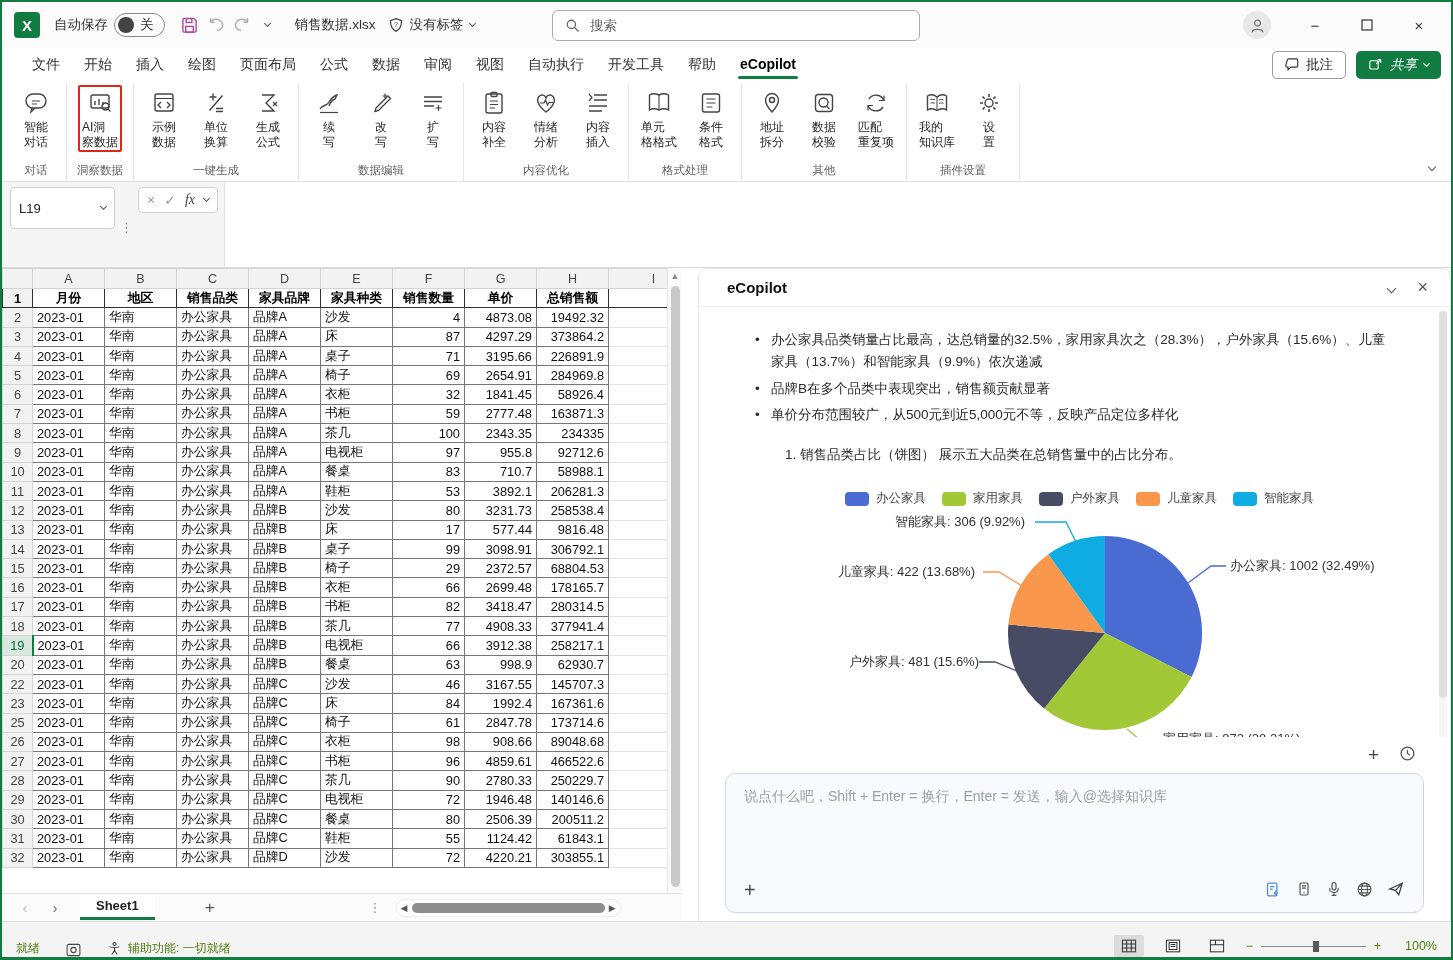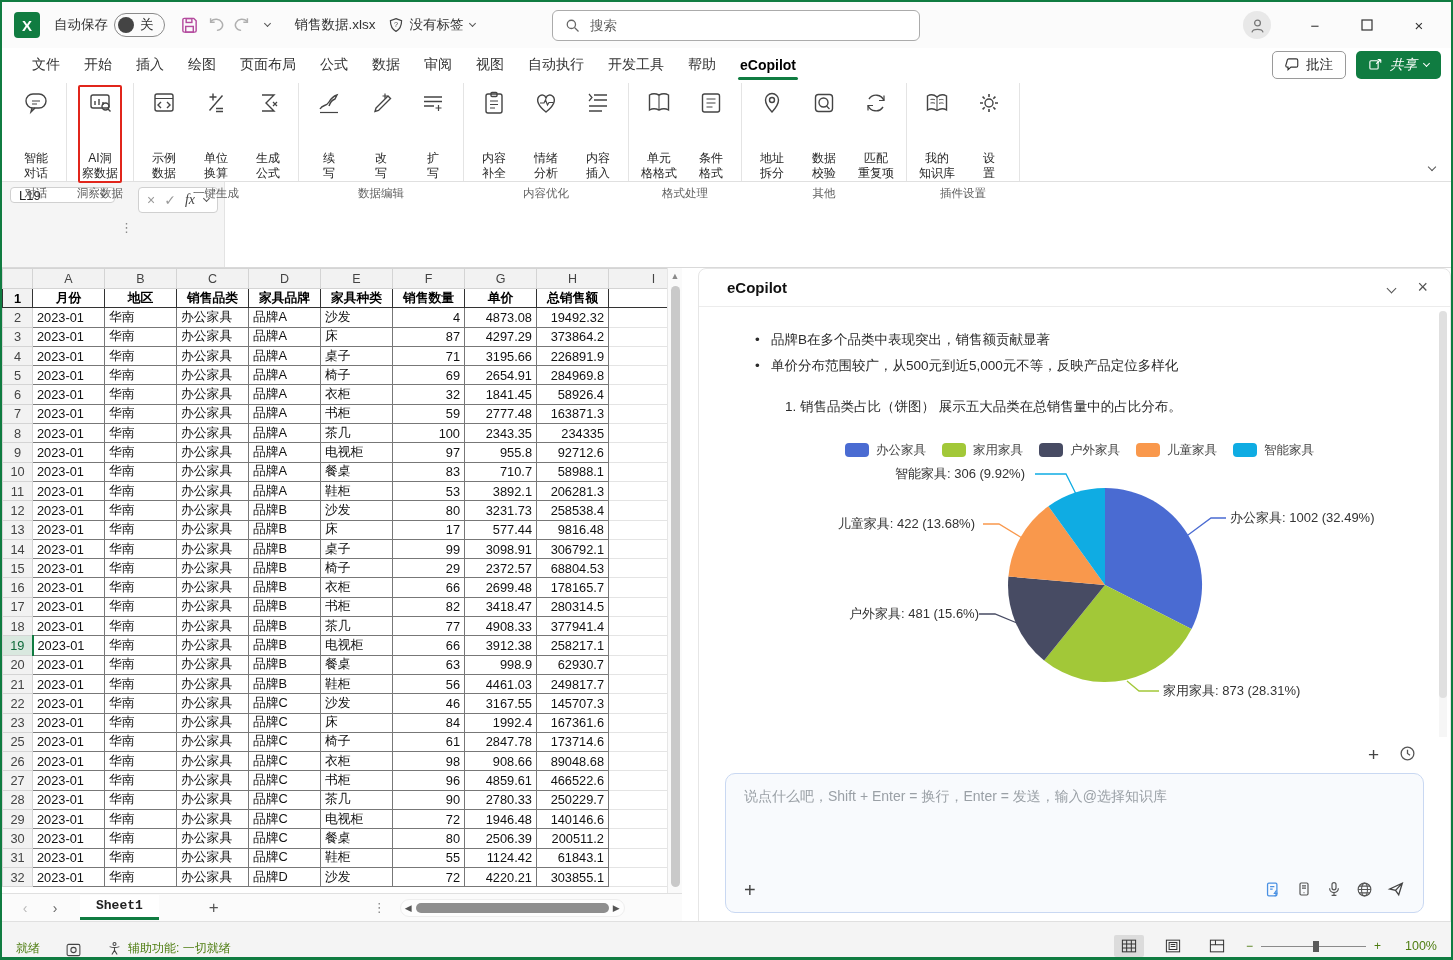--- a/index.html
+++ b/index.html
@@ -31,29 +31,29 @@
   .btn-comment { display:flex; align-items:center; gap:6px; border:1px solid #9a9a9a; border-radius:5px; padding:4px 12px; background:#fff; font-size:13.5px; }
   .btn-share { display:flex; align-items:center; gap:7px; border-radius:5px; padding:5px 12px; background:#107C41; color:#fff; font-size:13.5px;font-style:italic; }
   .btn-share .chev { border-color:#fff; }
 
   
   .ribbon { height:101px; border-bottom:1px solid #E0E0E0; display:flex; align-items:stretch; padding:2px 0 0 4px; position:relative; flex:0 0 auto; background:#fff; }
   .rgroup { display:flex; flex-direction:column; border-right:1px solid #E4E4E4; padding:2px 8px 1px; }
   .rgroup-btns { display:flex; gap:8px; flex:1; align-items:flex-start; justify-content:center; }
   .rbtn { display:flex; flex-direction:column; align-items:center; padding:4px 3px 2px; border-radius:3px; min-width:44px; }
   .rbtn .ric { width:28px; height:28px; display:flex; align-items:center; justify-content:center; margin-bottom:3px; }
-  .rbtn .rlabel { font-size:12px; color:#262626; text-align:center; line-height:1.25; white-space:pre-line;margin-top:31px; }
+  .rbtn .rlabel { font-size:12px; color:#262626; text-align:left; line-height:1.25; white-space:pre-line; }
   .rbtn.hl { border:2px solid #E1251B; border-radius:2px; padding:2px 1px 0; }
   .rgroup-label { text-align:center; font-size:11.5px; color:#5f5f5f; padding:3px 2px 2px; white-space:nowrap; }
   .ribbon-collapse { position:absolute; right:16px; bottom:8px; }
 
   
   .formularegion { height:86px; display:flex; border-bottom:1px solid #D9D9D9; flex:0 0 auto; }
   .fb-left { width:222px; background:#F5F5F5; padding:5px 6px 0 8px; display:flex; align-items:flex-start; gap:5px; }
-  .namebox { width:106px; height:16px; background:#fff; border:1px solid #D0D0D0; border-radius:4px; display:flex; align-items:center; padding:0 8px; font-size:13px; color:#222; }
+  .namebox { width:106px; height:42px; background:#fff; border:1px solid #D0D0D0; border-radius:4px; display:flex; align-items:center; padding:0 8px; font-size:13px; color:#222; }
   .namebox .chev { margin-left:auto; }
   .fb-dots { color:#8a8a8a; align-self:center; margin-top:-48px; font-size:13px; }
   .fxbox { height:26px; background:#fff; border:1px solid #D0D0D0; border-radius:4px; display:flex; align-items:center; gap:9px; padding:0 8px; color:#9a9a9a; font-size:14px; }
   .fx-label { font-style:italic; font-family:"Liberation Serif","DejaVu Serif",serif; color:#444; font-size:14px; }
   .fb-input { flex:1; background:#fff; border-left:1px solid #E3E3E3; }
 
   
   .mainarea { flex:1; display:flex; overflow:hidden; }
   .sheetcol { width:680px; display:flex; flex-direction:column; }
   .gridwrap { height:637px; position:relative; overflow:hidden; }
@@ -68,21 +68,21 @@
   .dcell.num { text-align:right; }
   .ecell { border:1px solid #E4E4E4; }
   .vscroll { position:absolute; top:0; right:0; width:15px; height:637px; background:#FAFAFA; border-left:1px solid #E6E6E6; display:flex; flex-direction:column; align-items:center; }
   .vscroll .arr { height:16px; color:#8a8a8a; font-size:9px; display:flex; align-items:center; }
   .vscroll .thumb { width:9px; flex:1; margin:2px 0; background:#C9C9C9; border-radius:5px; }
 
   
   .sheettabs { height:28px; border-top:1px solid #E0E0E0; display:flex; align-items:center; padding-left:10px; gap:4px; background:#FBFBFB; }
   .nav-arr { color:#B9B9B9; font-size:14px; width:26px; text-align:center; }
   .nav-arr.on { color:#666; }
-  .stab { background:#fff; font-weight:bold; font-size:13px; color:#222; padding:3px 16px 4px; border-bottom:3px solid #107C41; margin-left:8px;font-family:Liberation Mono, monospace; }
+  .stab { background:#fff; font-weight:bold; font-size:13px; color:#222; padding:3px 16px 4px; border-bottom:3px solid #107C41; margin-left:8px; }
   .addsheet { font-size:17px; color:#555; margin-left:46px; }
   .hsb-dots { color:#8a8a8a; margin-left:150px; font-size:13px; }
   .hscroll { margin-left:10px; width:225px; height:18px; border-radius:9px; background:#FDFDFD; border:1px solid #EEE; display:flex; align-items:center; padding:0 4px; gap:4px; }
   .hscroll .thumb { flex:1; height:10px; background:#8E8E8E; border-radius:5px; }
   .hscroll .ha { font-size:9px; color:#555; }
 
   
   .gutter { width:20px; }
   .copilot { width:753px; height:660px; border:1px solid #E6E6E6; border-radius:8px 8px 0 0; display:flex; flex-direction:column; background:#fff; position:relative; }
   .cp-head { height:38px; display:flex; align-items:center; padding:0 22px 0 28px; border-bottom:1px solid #ECECEC; }
@@ -187,21 +187,21 @@
       <div class="winctl">
         <svg width="12" height="12" viewBox="0 0 12 12" fill="none" stroke="#333" stroke-width="1.2">
             <rect x="1" y="1" width="10" height="10"></rect>
           </svg>
       </div>
       <div class="winctl">×</div>
     </div>
   </div>
 
   <div class="tabrow">
-    <div id="tabs-row" style="display:flex;align-items:center;">
+    <div id="tabs-row" style="display:flex;align-items:flex-start;">
         <div class="rtab">文件</div>
         <div class="rtab">开始</div>
         <div class="rtab">插入</div>
         <div class="rtab">绘图</div>
         <div class="rtab">页面布局</div>
         <div class="rtab">公式</div>
         <div class="rtab">数据</div>
         <div class="rtab">审阅</div>
         <div class="rtab">视图</div>
         <div class="rtab">自动执行</div>
@@ -742,32 +742,20 @@
                 <td class="dcell">华南</td>
                 <td class="dcell">办公家具</td>
                 <td class="dcell">品牌B</td>
                 <td class="dcell">餐桌</td>
                 <td class="dcell num">63</td>
                 <td class="dcell num">998.9</td>
                 <td class="dcell num">62930.7</td>
                 <td class="ecell"></td>
               </tr>
               <tr>
-                <td class="rn">21</td>
-                <td class="dcell">2023-01</td>
-                <td class="dcell">华南</td>
-                <td class="dcell">办公家具</td>
-                <td class="dcell">品牌B</td>
-                <td class="dcell">鞋柜</td>
-                <td class="dcell num">56</td>
-                <td class="dcell num">4461.03</td>
-                <td class="dcell num">249817.7</td>
-                <td class="ecell"></td>
-              </tr>
-              <tr>
                 <td class="rn">22</td>
                 <td class="dcell">2023-01</td>
                 <td class="dcell">华南</td>
                 <td class="dcell">办公家具</td>
                 <td class="dcell">品牌C</td>
                 <td class="dcell">沙发</td>
                 <td class="dcell num">46</td>
                 <td class="dcell num">3167.55</td>
                 <td class="dcell num">145707.3</td>
                 <td class="ecell"></td>
@@ -907,20 +895,21 @@
     <div class="copilot">
       <div class="cp-head">
         <span class="cp-title">eCopilot</span>
         <div class="cp-head-icons">
           <span><span class="chev" style="width:7px;height:7px;"></span></span>
           <span style="font-size:18px;">×</span>
         </div>
       </div>
       <div class="cp-body">
         <ul class="cp-bullets" id="cp-bullets">
+            <li>办公家具品类销量占比最高，达总销量的32.5%，家用家具次之（28.3%），户外家具（15.6%）、儿童家具（13.7%）和智能家具（9.9%）依次递减</li>
             <li>品牌B在多个品类中表现突出，销售额贡献显著</li>
             <li>单价分布范围较广，从500元到近5,000元不等，反映产品定位多样化</li>
           </ul>
         <div class="cp-numbered">1. 销售品类占比（饼图） 展示五大品类在总销售量中的占比分布。</div>
         <div class="legend" id="legend">
             <div class="lg-item">
               <span class="lg-swatch" style="background: rgb(74, 107, 210);"></span>
               <span>办公家具</span>
             </div>
             <div class="lg-item">

